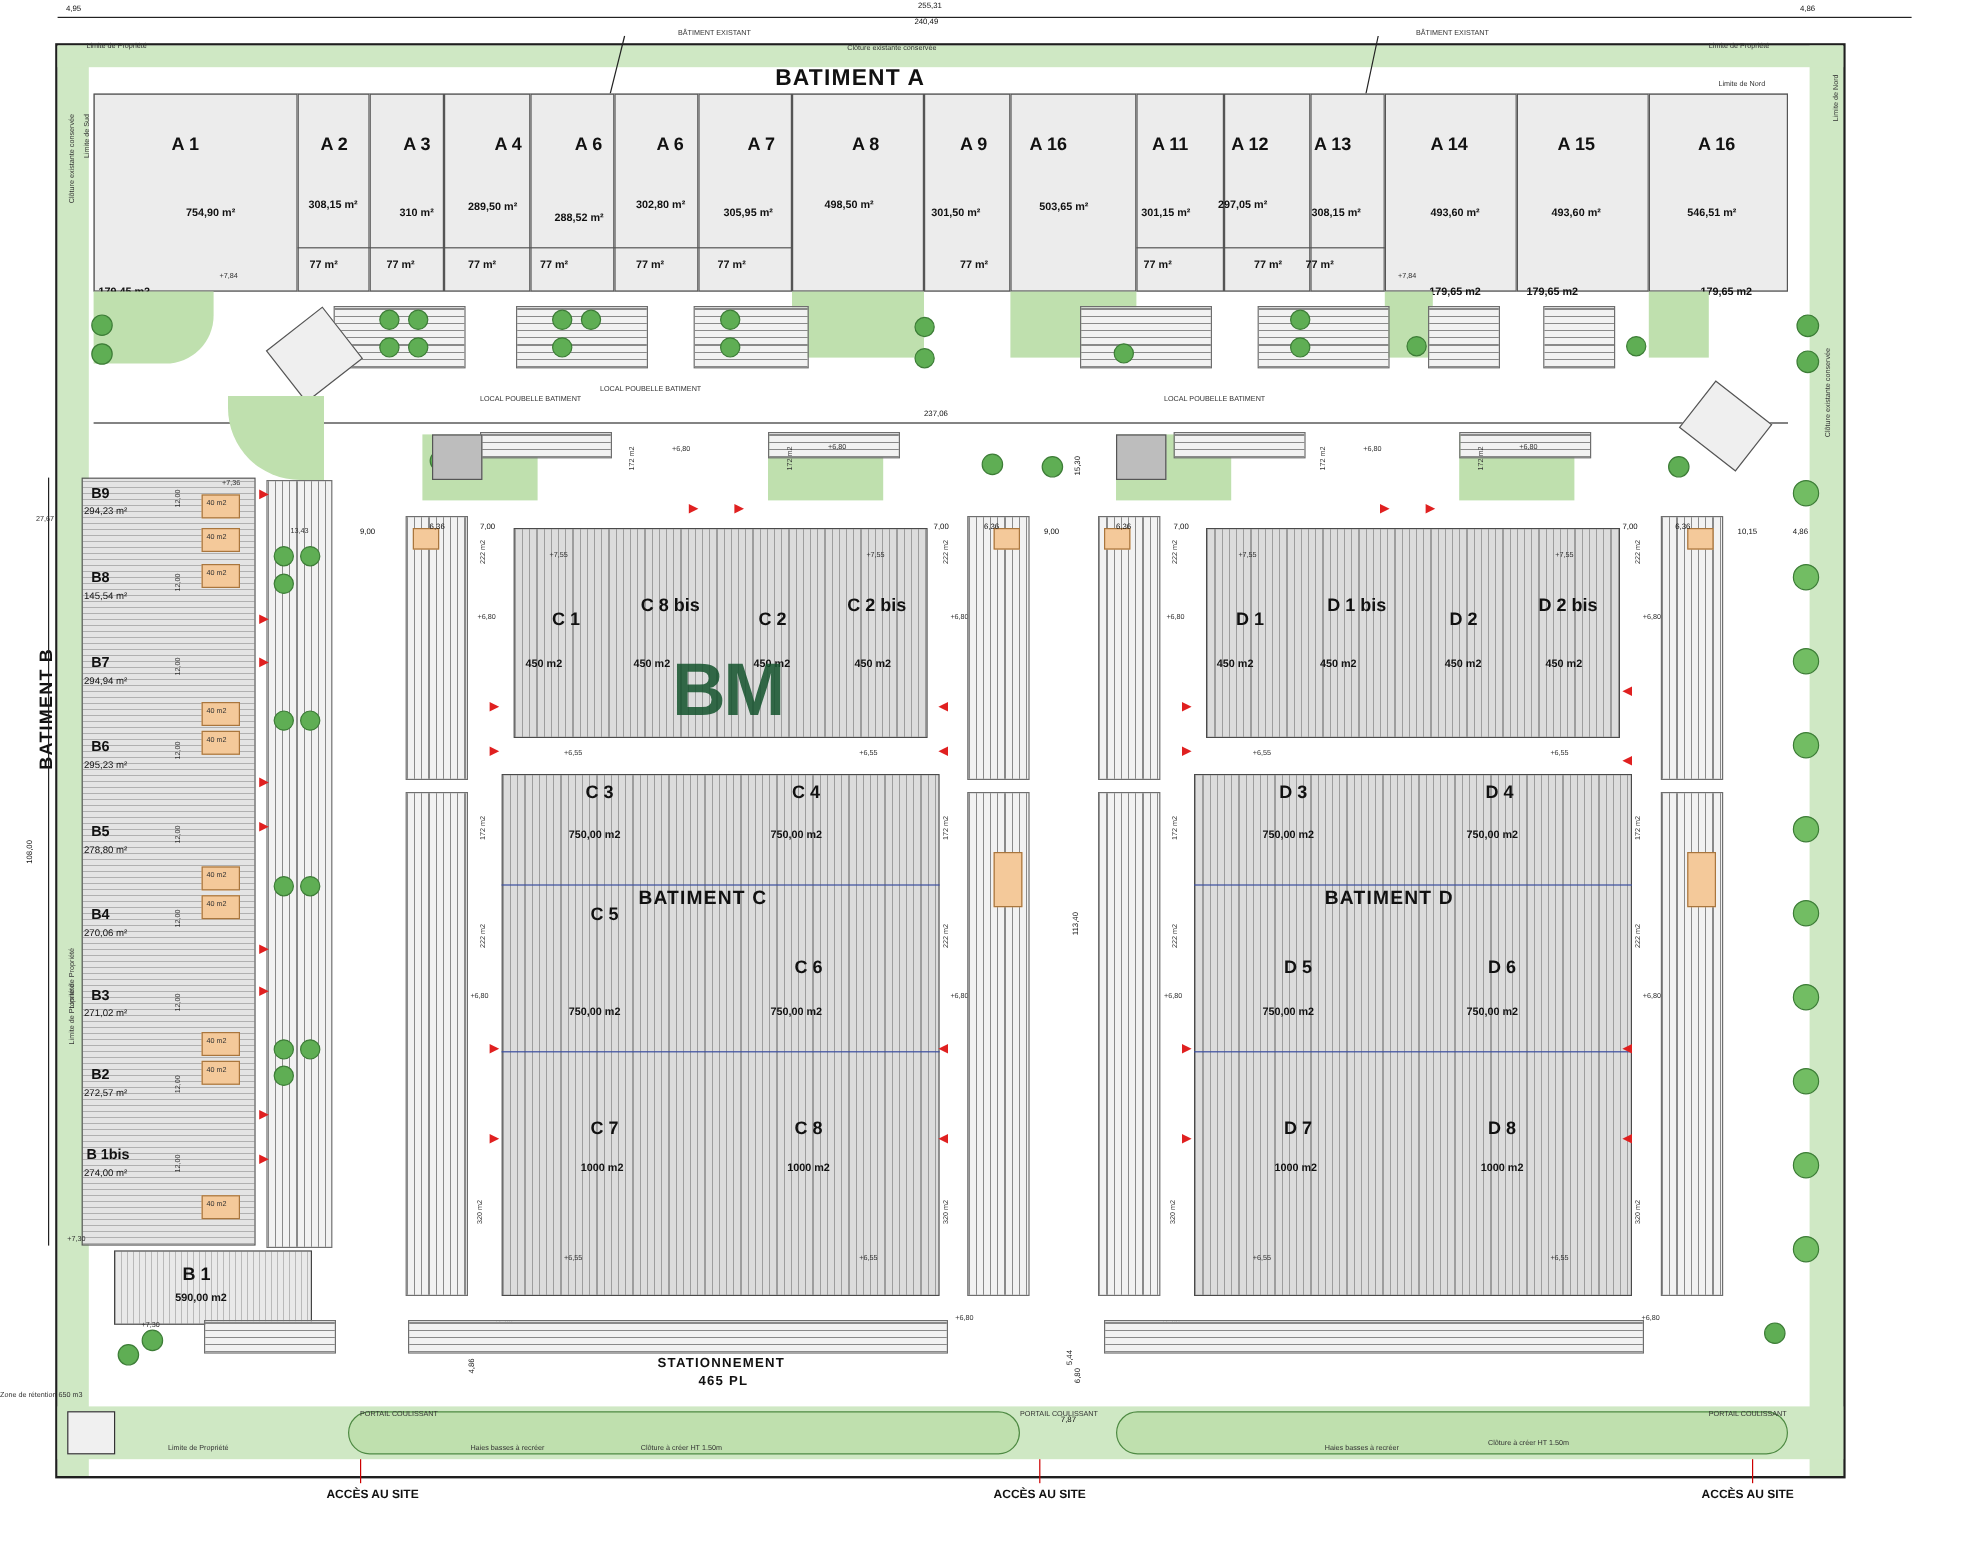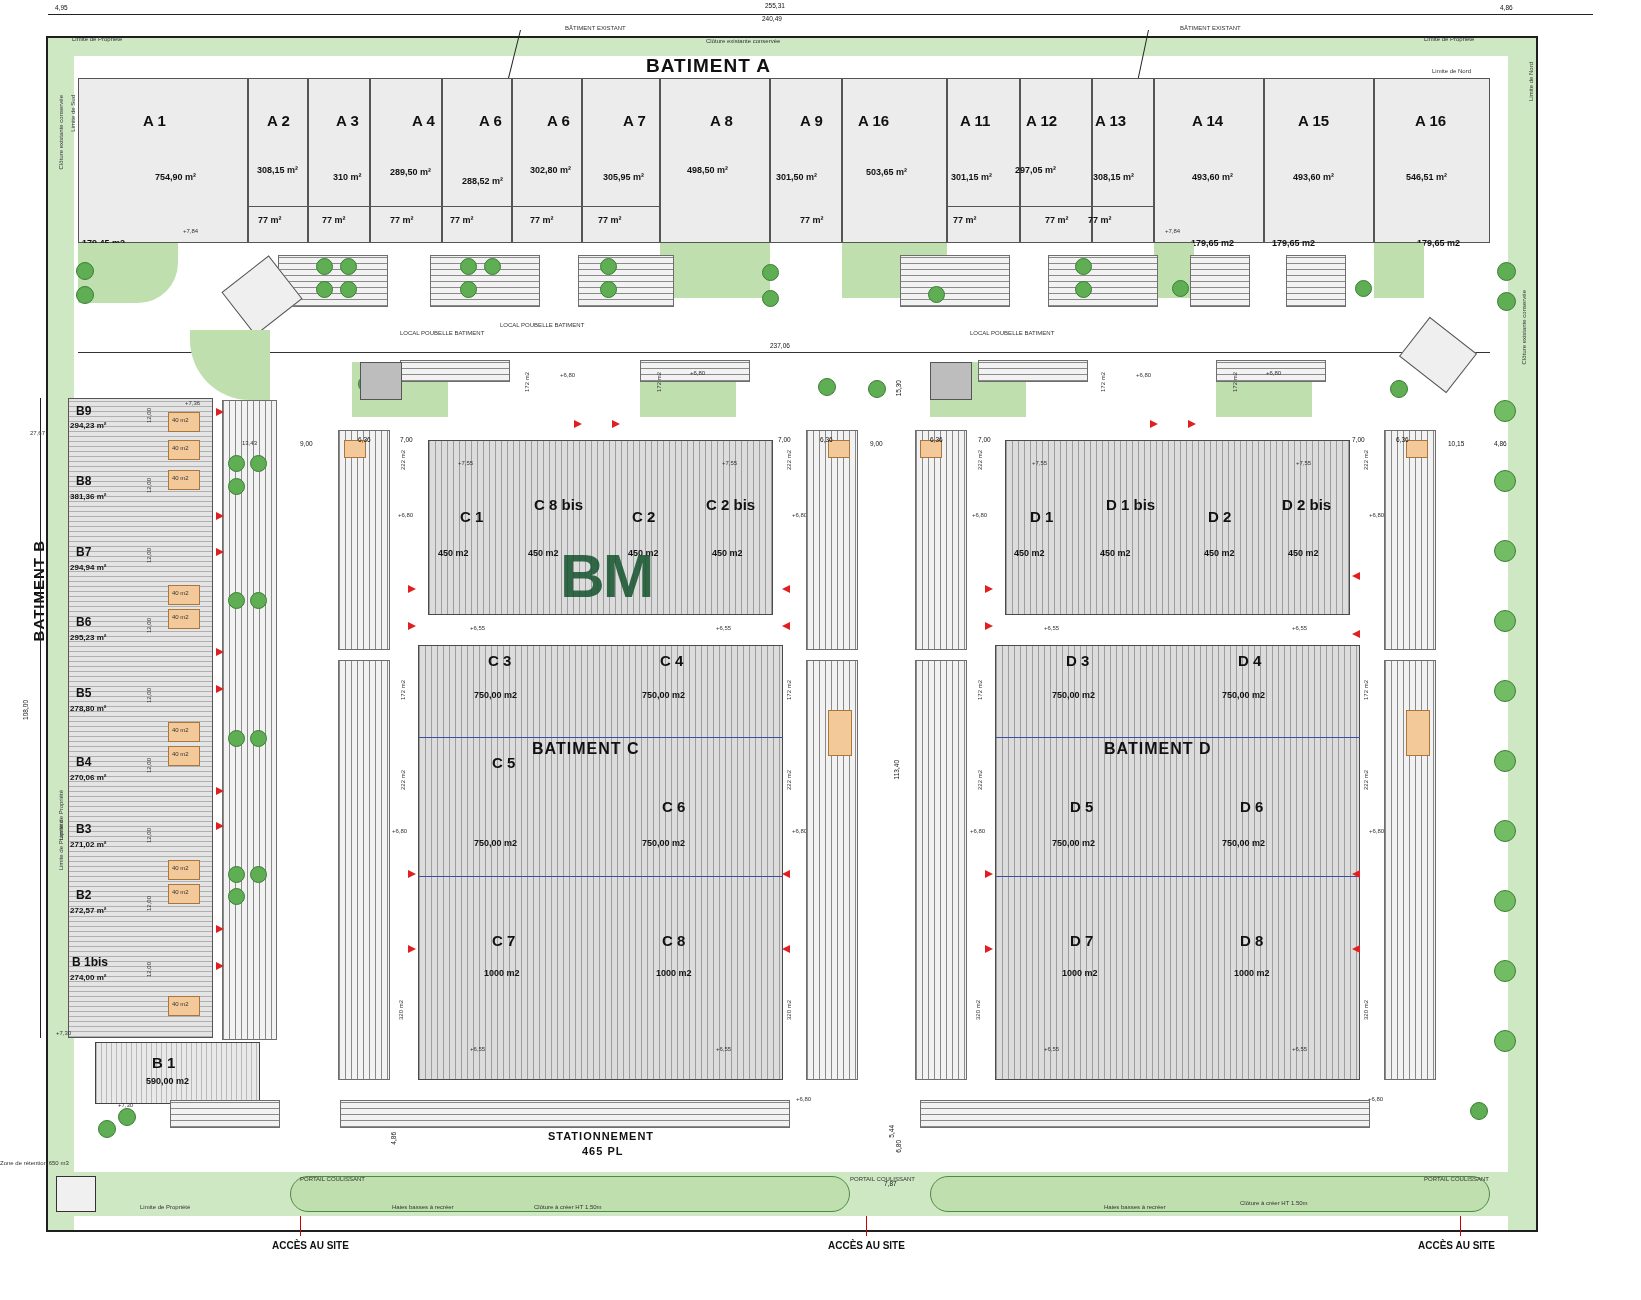--- a/index.html
+++ b/index.html
@@ -33,21 +33,21 @@
   }
   .parkh{
     background-image:repeating-linear-gradient(0deg,#8a8a8a 0 1px,#f2f2f2 1px 6px);
     border:1px solid #6e6e6e;
   }
   .orange{background:#f4c99a;}
   .cellbox{border:1px solid #555;}
   .bldgname{position:absolute;font-weight:bold;letter-spacing:1px;}
   .unit-title{position:absolute;font-weight:bold;font-size:15px;color:#111;white-space:nowrap;}
   .unit-sub{position:absolute;font-size:9px;font-weight:bold;color:#111;white-space:nowrap;}
-  .unit-sub2{position:absolute;font-size:8px;color:#111;white-space:nowrap;font-weight:bold;}
+  .unit-sub2{position:absolute;font-size:8px;color:#111;white-space:nowrap;}
   .redtri{position:absolute;width:0;height:0;border-top:4px solid transparent;border-bottom:4px solid transparent;border-left:8px solid #e02020;}
   .redtri.l{border-left:none;border-right:8px solid #e02020;}
   .tree{position:absolute;border-radius:50%;background:#5fae54;border:1px solid #3d7d37;}
   .treeL{position:absolute;border-radius:50%;background:#72bd63;border:1px solid #3d7d37;}
   .bluel{position:absolute;background:#3b4ea0;height:1px;}
   .blackl{position:absolute;background:#222;}
   .roadlabel{position:absolute;font-size:9px;font-weight:bold;color:#111;}
   .logo{position:absolute;font-weight:bold;color:#14532d;font-size:62px;letter-spacing:-2px;opacity:.85;}
 </style>
 </head>
@@ -221,21 +221,21 @@
 
   <div class="bldgname vert" style="left:30px;top:540px;font-size:15px;">BATIMENT B</div>
   <div class="dim vert" style="left:22px;top:700px;">108,00</div>
   <div class="blackl" style="left:40px;top:398px;width:1px;height:640px;"></div>
 
   <div class="abs hatch-h" style="left:68px;top:398px;width:145px;height:640px;border:1px solid #555;"></div>
 
   <div class="unit-title" style="left:76px;top:404px;font-size:12px;">B9</div>
   <div class="unit-sub2" style="left:70px;top:421px;">294,23 m²</div>
   <div class="unit-title" style="left:76px;top:474px;font-size:12px;">B8</div>
-  <div class="unit-sub2" style="left:70px;top:492px;">381,36 m²</div>
+  <div class="unit-sub2" style="left:70px;top:492px;">145,54 m²</div>
   <div class="unit-title" style="left:76px;top:545px;font-size:12px;">B7</div>
   <div class="unit-sub2" style="left:70px;top:563px;">294,94 m²</div>
   <div class="unit-title" style="left:76px;top:615px;font-size:12px;">B6</div>
   <div class="unit-sub2" style="left:70px;top:633px;">295,23 m²</div>
   <div class="unit-title" style="left:76px;top:686px;font-size:12px;">B5</div>
   <div class="unit-sub2" style="left:70px;top:704px;">278,80 m²</div>
   <div class="unit-title" style="left:76px;top:755px;font-size:12px;">B4</div>
   <div class="unit-sub2" style="left:70px;top:773px;">270,06 m²</div>
   <div class="unit-title" style="left:76px;top:822px;font-size:12px;">B3</div>
   <div class="unit-sub2" style="left:70px;top:840px;">271,02 m²</div>

